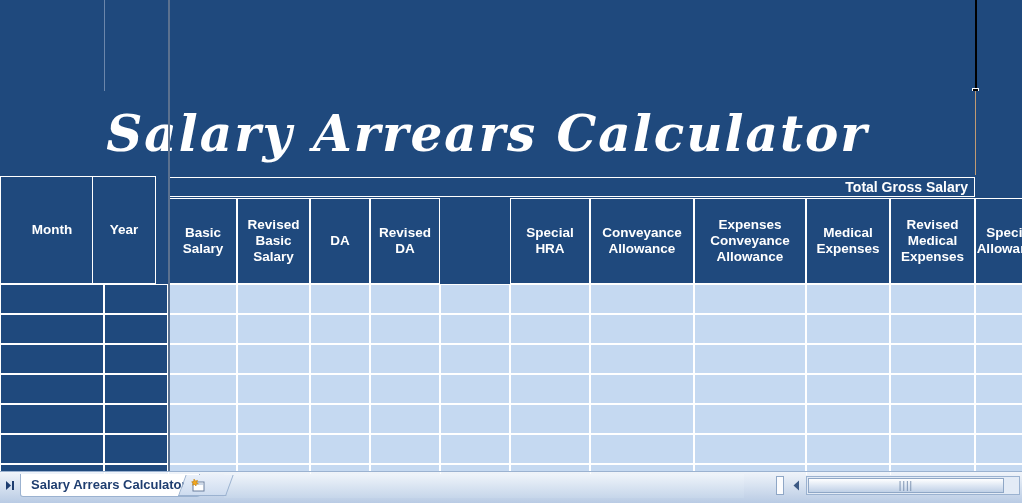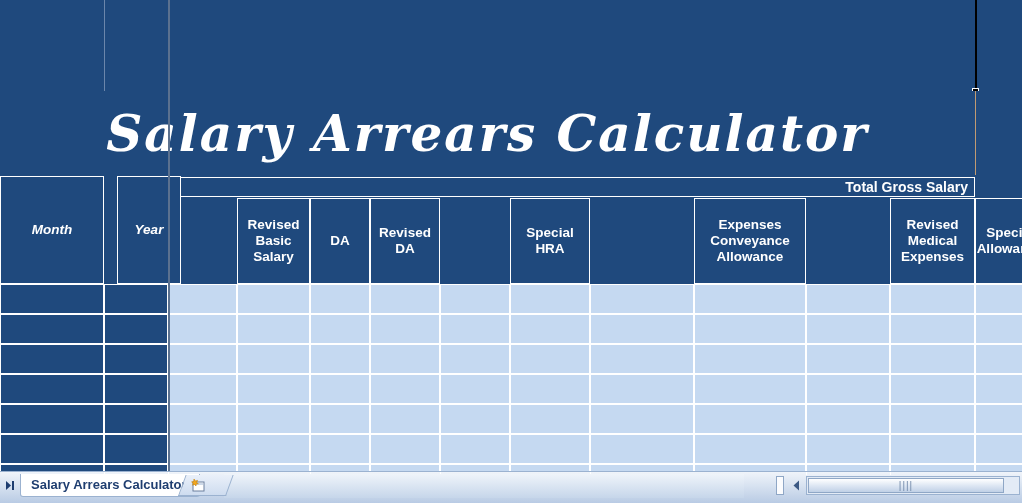--- a/index.html
+++ b/index.html
@@ -151,21 +151,20 @@
     justify-content: center;
     text-align: center;
     line-height: 16px;
     overflow: hidden;
     padding: 0 2px;
   }
   
   .hdr-cell.frozen {
     top: -22px;
     height: 108px;
-    font-style: italic;
   }
 
   
   .data-rows {
     position: absolute;
     left: 0;
     top: 284px;
     width: 1022px;
     height: 187px;
   }
@@ -349,26 +348,29 @@
     <div class="title-row">
       <div class="title-text">Salary Arrears Calculator</div>
       <div class="title-vline" style="left:975px;"></div>
     </div>
 
     <div class="hdr-band"></div>
     <div class="hdr-band-inner">Total Gross Salary</div>
 
     <div class="hdr-row" id="hdr-row">
         <div class="hdr-cell frozen" style="left: 0px; width: 104px;">Month</div>
-        <div class="hdr-cell frozen" style="left: 117px; width: 64px;">Year</div>
+        <div class="hdr-cell frozen" style="left: 92px; width: 64px;">Year</div>
+        <div class="hdr-cell" style="left: 169px; width: 68px;">Basic Salary</div>
         <div class="hdr-cell" style="left: 310px; width: 60px;">DA</div>
         <div class="hdr-cell" style="left: 237px; width: 73px;">Revised Basic Salary</div>
         <div class="hdr-cell" style="left: 370px; width: 70px;">Revised DA</div>
         <div class="hdr-cell" style="left: 510px; width: 80px;">Special HRA</div>
+        <div class="hdr-cell" style="left: 590px; width: 104px;">Conveyance Allowance</div>
         <div class="hdr-cell" style="left: 694px; width: 112px;">Expenses Conveyance Allowance</div>
+        <div class="hdr-cell" style="left: 806px; width: 84px;">Medical Expenses</div>
         <div class="hdr-cell" style="left: 890px; width: 85px;">Revised Medical Expenses</div>
         <div class="hdr-cell" style="left: 975px; width: 70px;">Special Allowance</div>
       </div>
 
     <div class="data-rows" id="data-rows">
         <div class="data-cell label" style="left: 0px; width: 104px; top: 0px;"></div>
         <div class="data-cell label" style="left: 104px; width: 64px; top: 0px;"></div>
         <div class="data-cell value" style="left: 169px; width: 68px; top: 0px;"></div>
         <div class="data-cell value" style="left: 237px; width: 73px; top: 0px;"></div>
         <div class="data-cell value" style="left: 310px; width: 60px; top: 0px;"></div>

